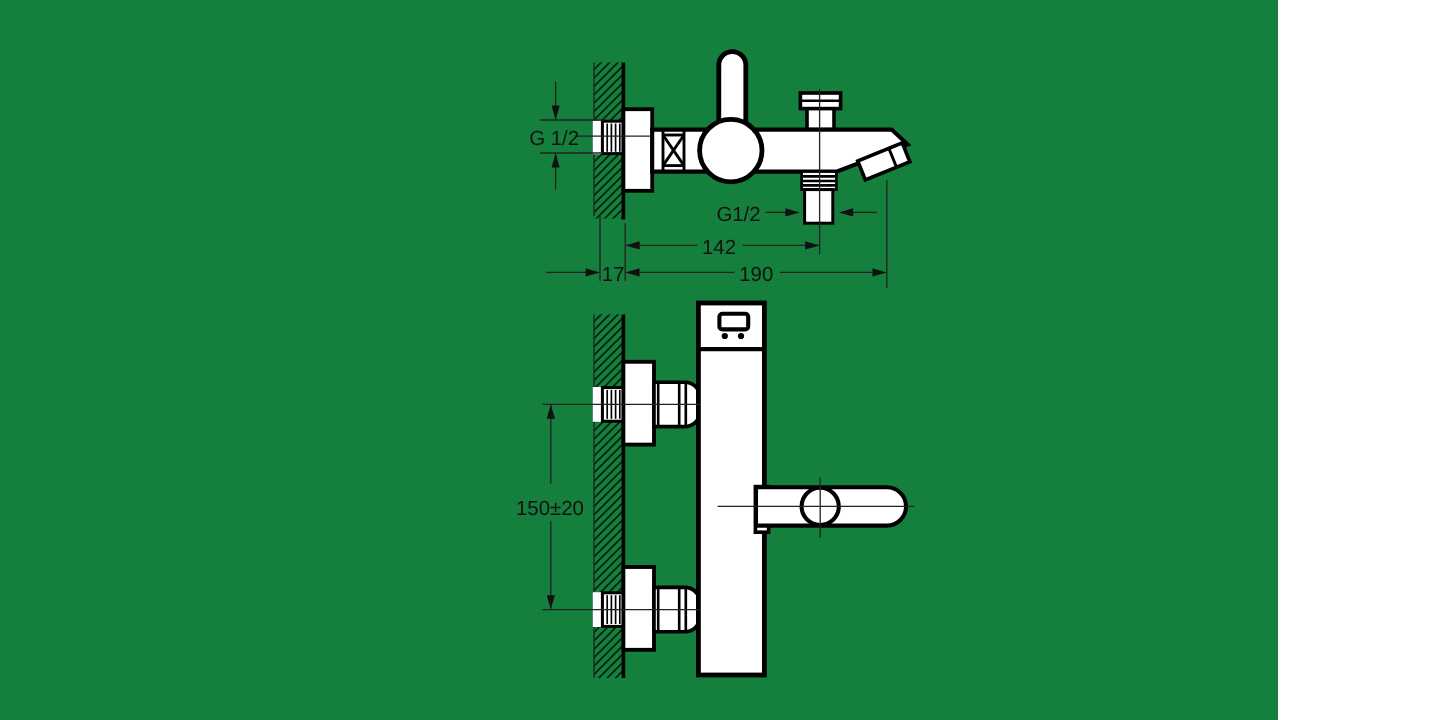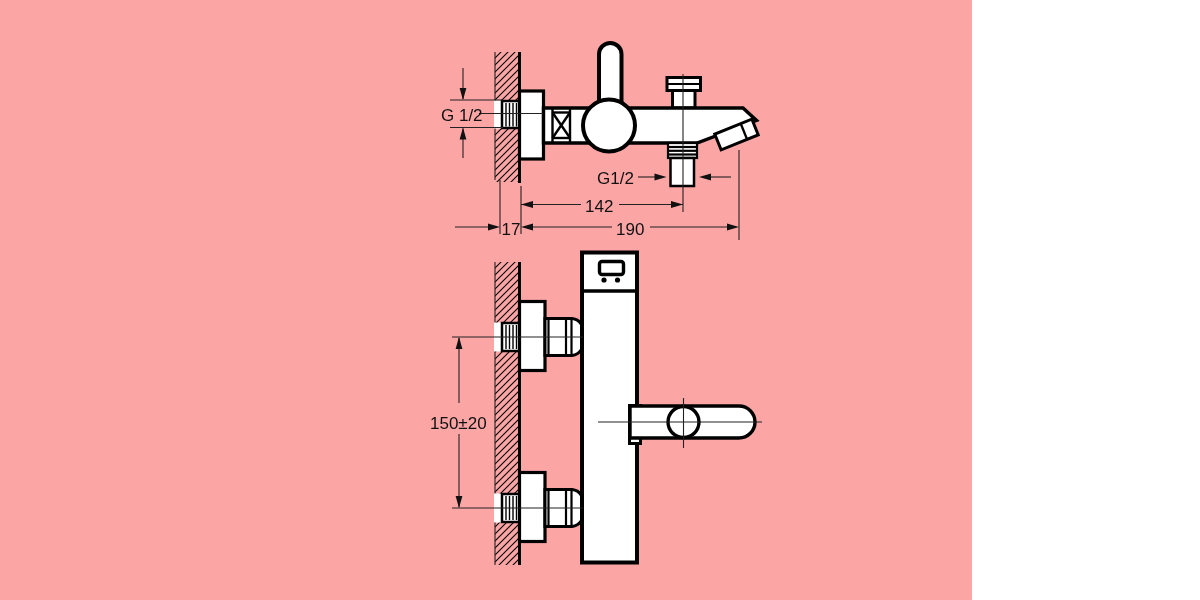--- a/index.html
+++ b/index.html
@@ -1,16 +1,16 @@
 <!DOCTYPE html>
 <html><head>
 <meta charset="utf-8">
 <style>
   html,body{margin:0;padding:0;background:#ffffff;}
-  .stage{position:relative;width:972px;height:600px;background:#fca5a5;overflow:hidden;}
+  .stage{position:relative;width:1065px;height:600px;background:#15803d;overflow:hidden;}
   svg{position:absolute;left:0;top:0;}
   text{font-family:"Liberation Sans","DejaVu Sans",sans-serif;fill:#111111;}
   .dimtxt{font-size:17px;}
   .thick{stroke:#000;fill:#fff;}
   .thin{stroke:#222;stroke-width:1.1;fill:none;}
   .ah{fill:#111;stroke:none;}
 </style>
 </head>
 <body>
 

